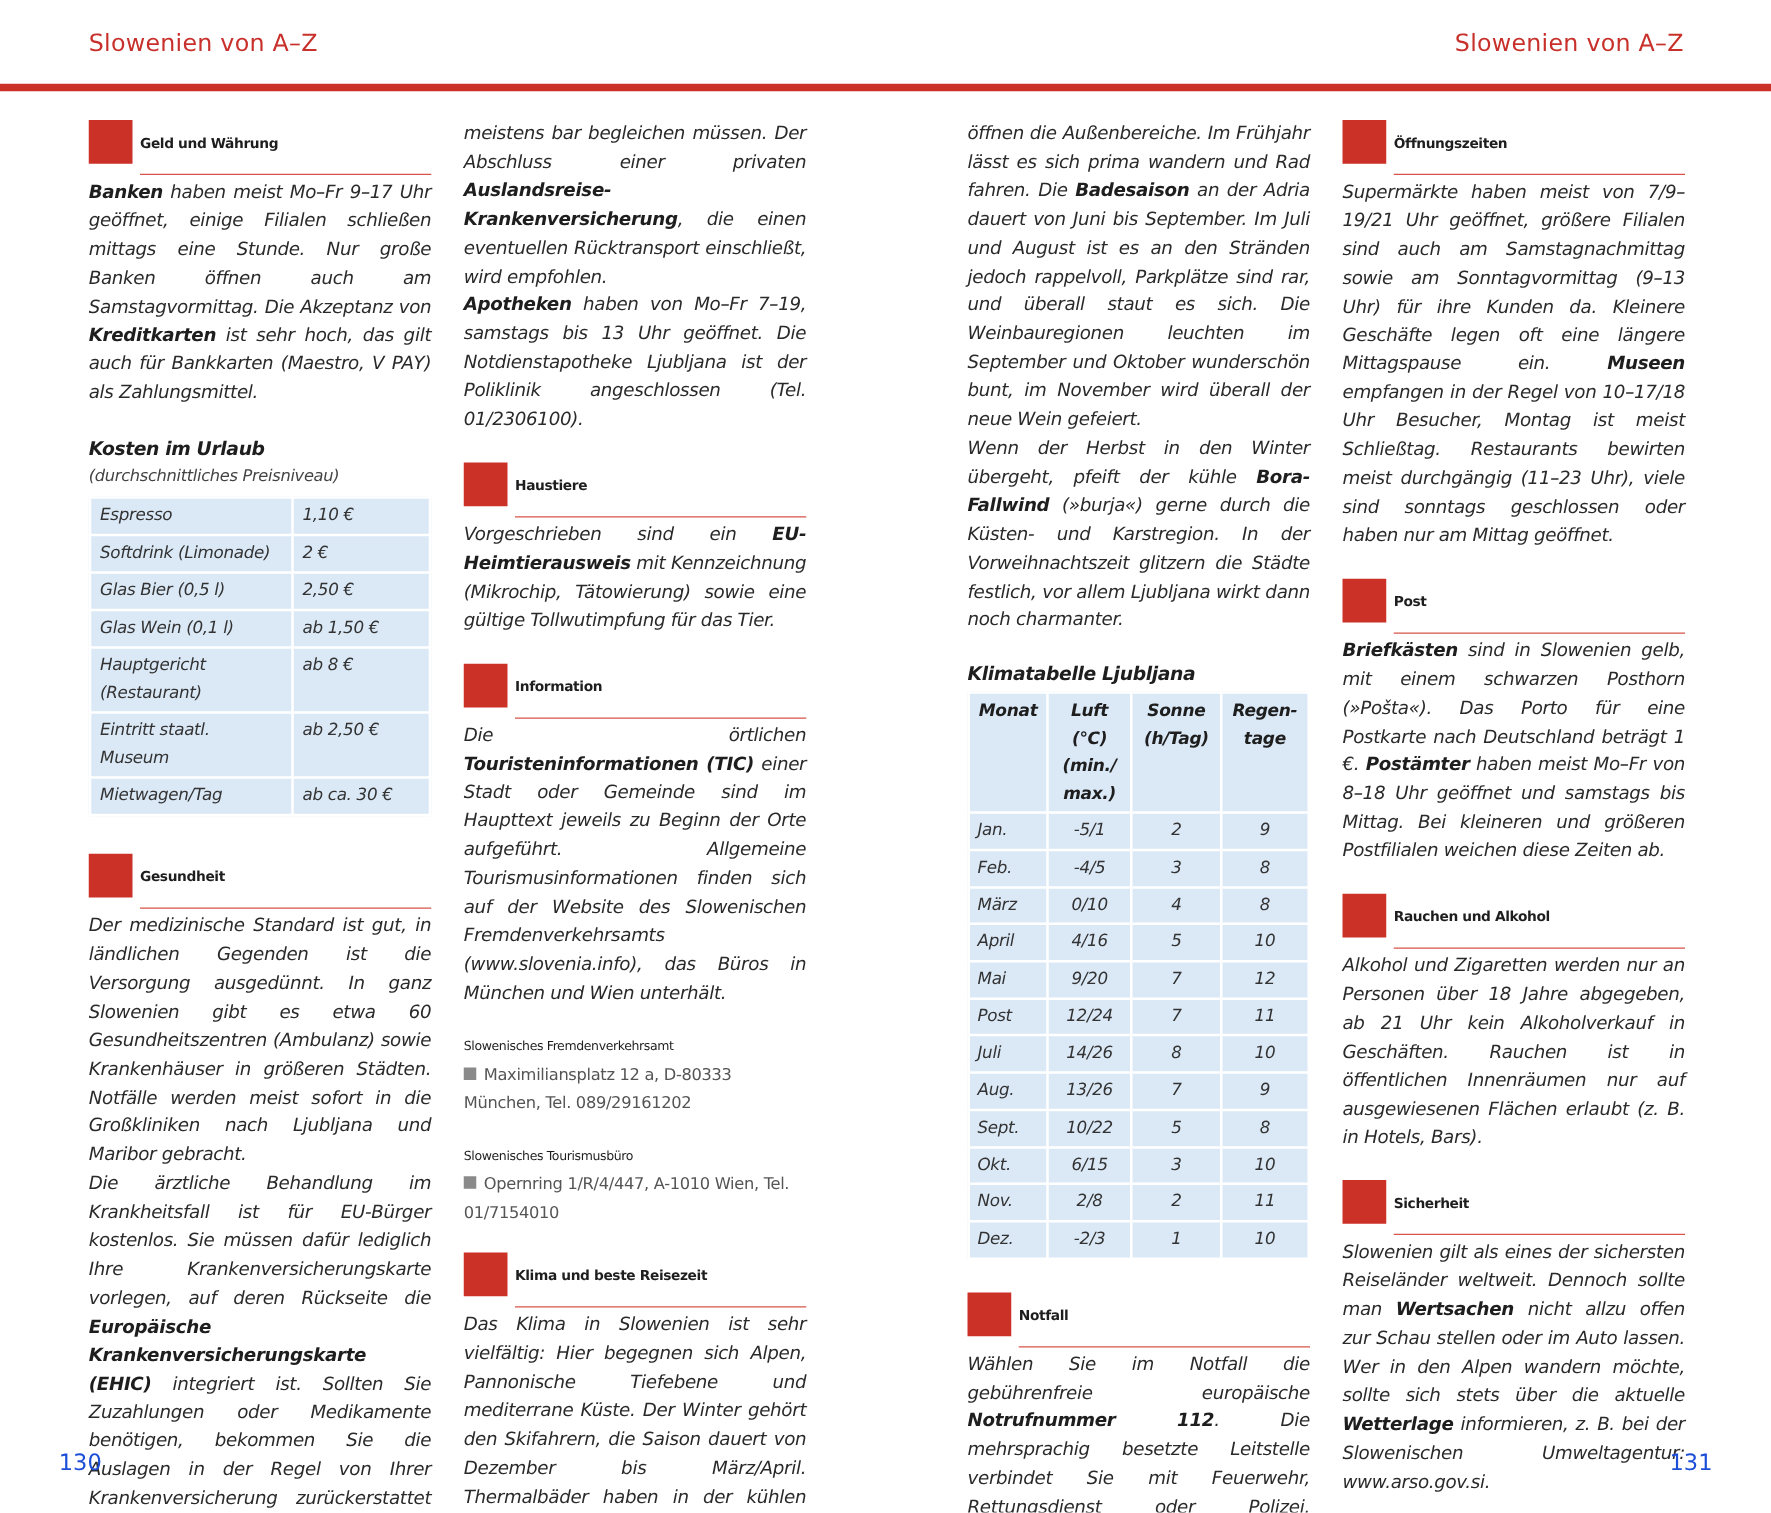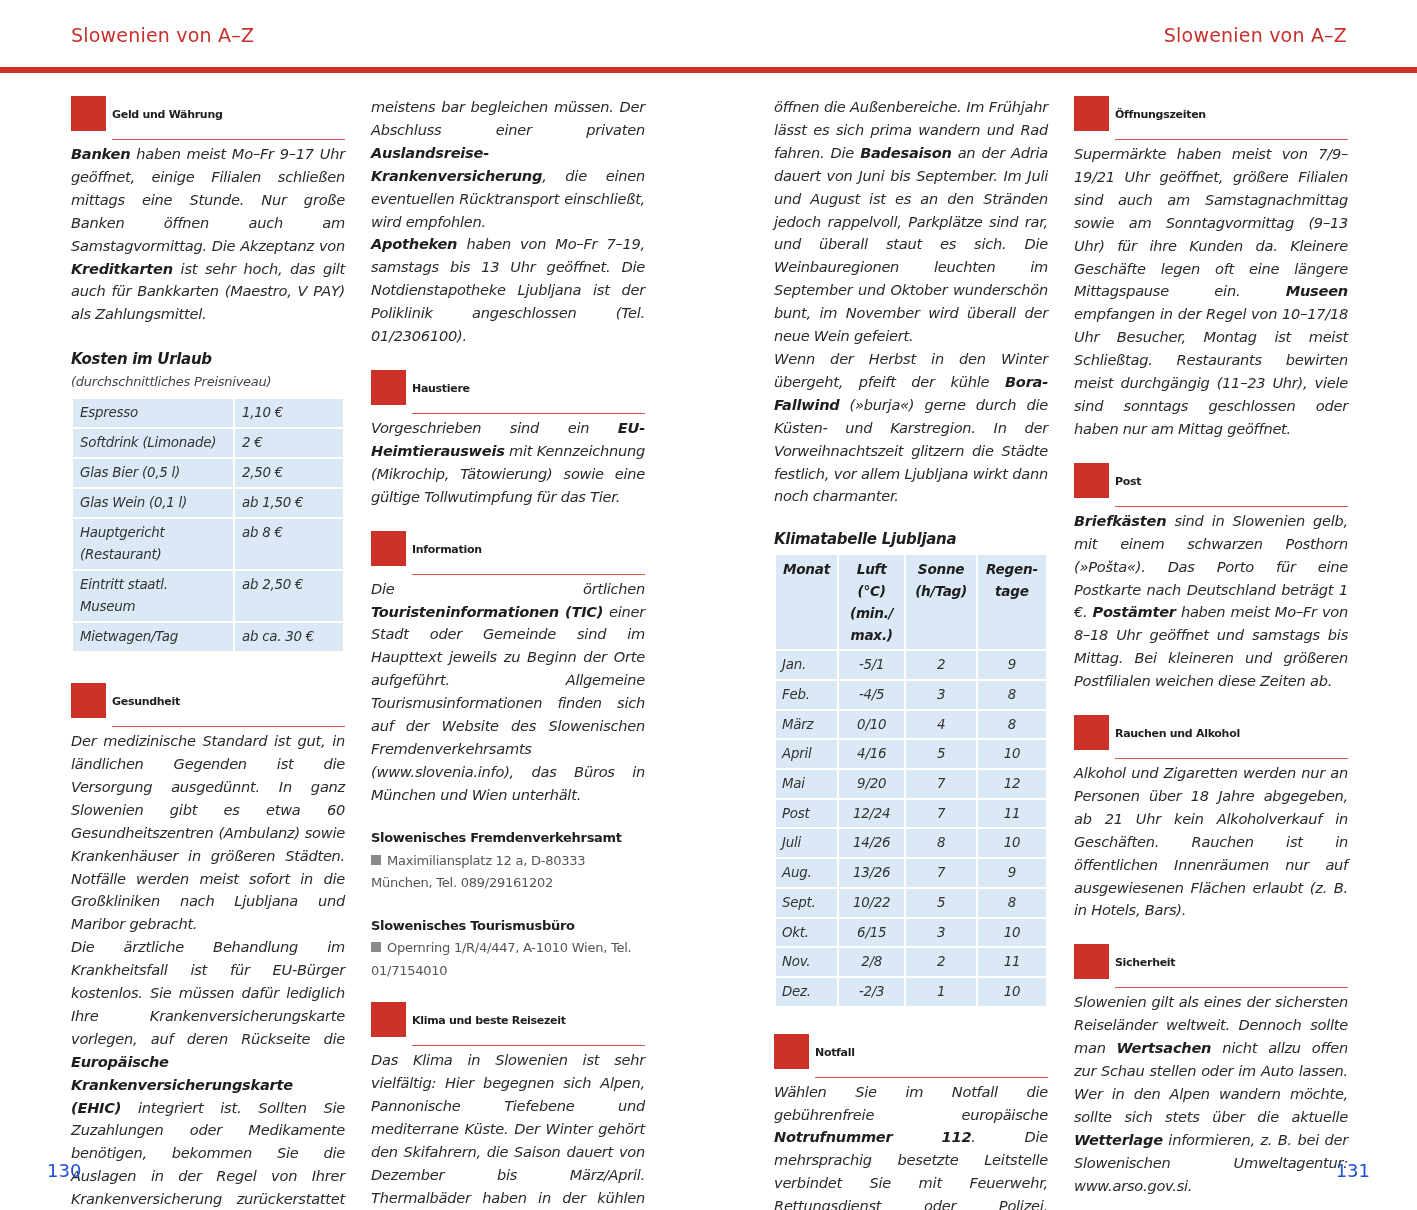--- a/index.html
+++ b/index.html
@@ -28,21 +28,21 @@
   .sec-head .title {
     position: absolute; left: 41px; right: 0; top: 8px; font-weight: bold; font-size: 11px;
     color: #1e1e1e; padding-bottom: 12px; border-bottom: 1.5px solid #d8544a;
     letter-spacing: -0.3px;
   }
   p { margin: 0; font-style: italic; }
   b { color: #1e1e1e; }
   .gap { height: 22px; }
   .sub-title { font-weight: bold; font-size: 15px; color: #1e1e1e; margin: 0; letter-spacing: -0.3px; }
   .sub-note { font-size: 13px; color: #444; margin-bottom: 3px; }
-  .addr-title { font-weight: bold; font-size: 13px; color: #1e1e1e; letter-spacing: -0.3px; }
+  .addr-title { font-weight: normal; font-size: 10px; color: #1e1e1e; letter-spacing: -0.3px; }
   .addr { font-size: 13px; color: #555; line-height: 22.5px; text-align: left; }
   .addr .bullet { display: inline-block; width: 10px; height: 10px; background: #8a8a8a; margin-right: 6px; vertical-align: 0px; }
   table { border-collapse: collapse; width: 100%; font-size: 13.4px; background: #dbe9f7; font-style: italic; }
   td, th { border: 2px solid #ffffff; padding: 3px 7px; vertical-align: top; line-height: 22px; text-align: left; color: #333; font-weight: normal; }
   .cost-table td:first-child { width: 146px; }
   .climate-table th { font-weight: bold; color: #1e1e1e; text-align: center; font-size: 13.6px; }
   .climate-table th:first-child { text-align: right; }
   .climate-table td { text-align: center; padding: 2px 6px; line-height: 23.7px; }
   .climate-table td:first-child { text-align: left; }
   .page-num { position: absolute; top: 1160px; font-size: 18px; color: #1d4ed8; }

